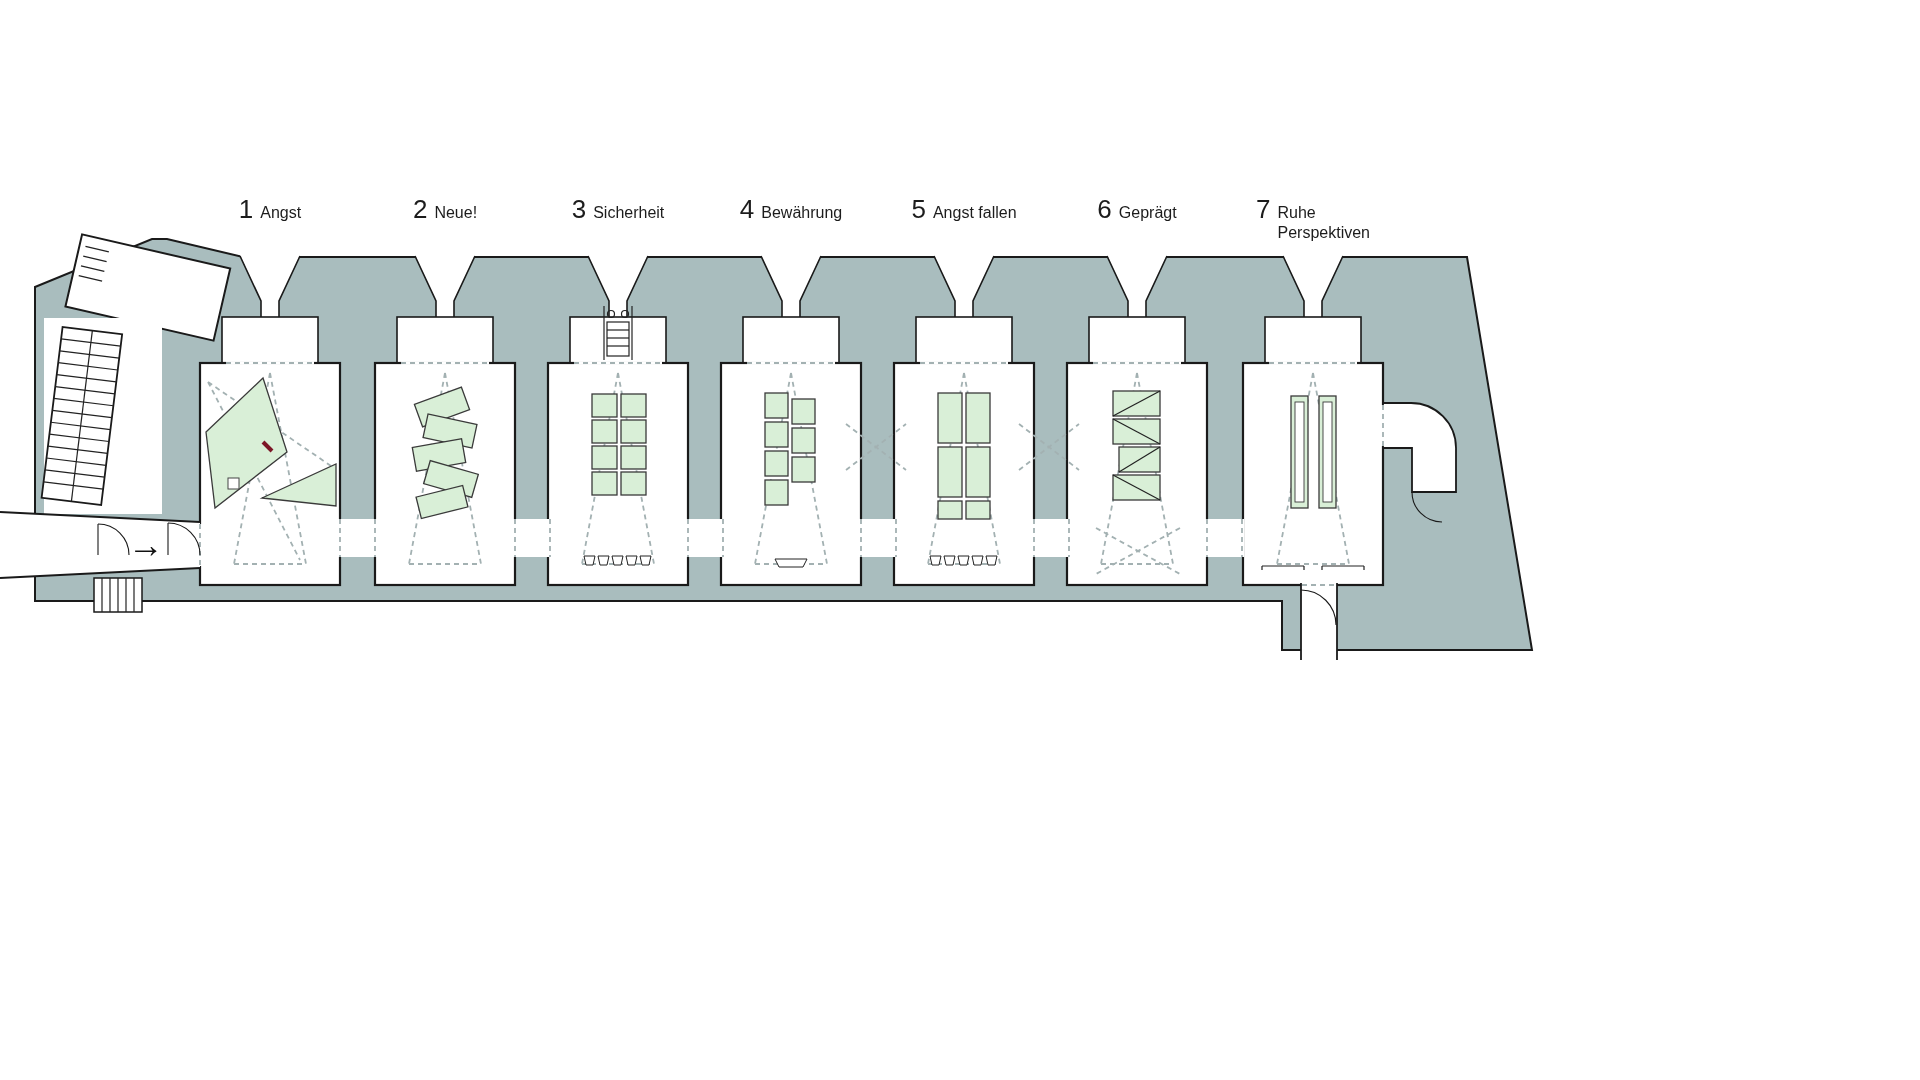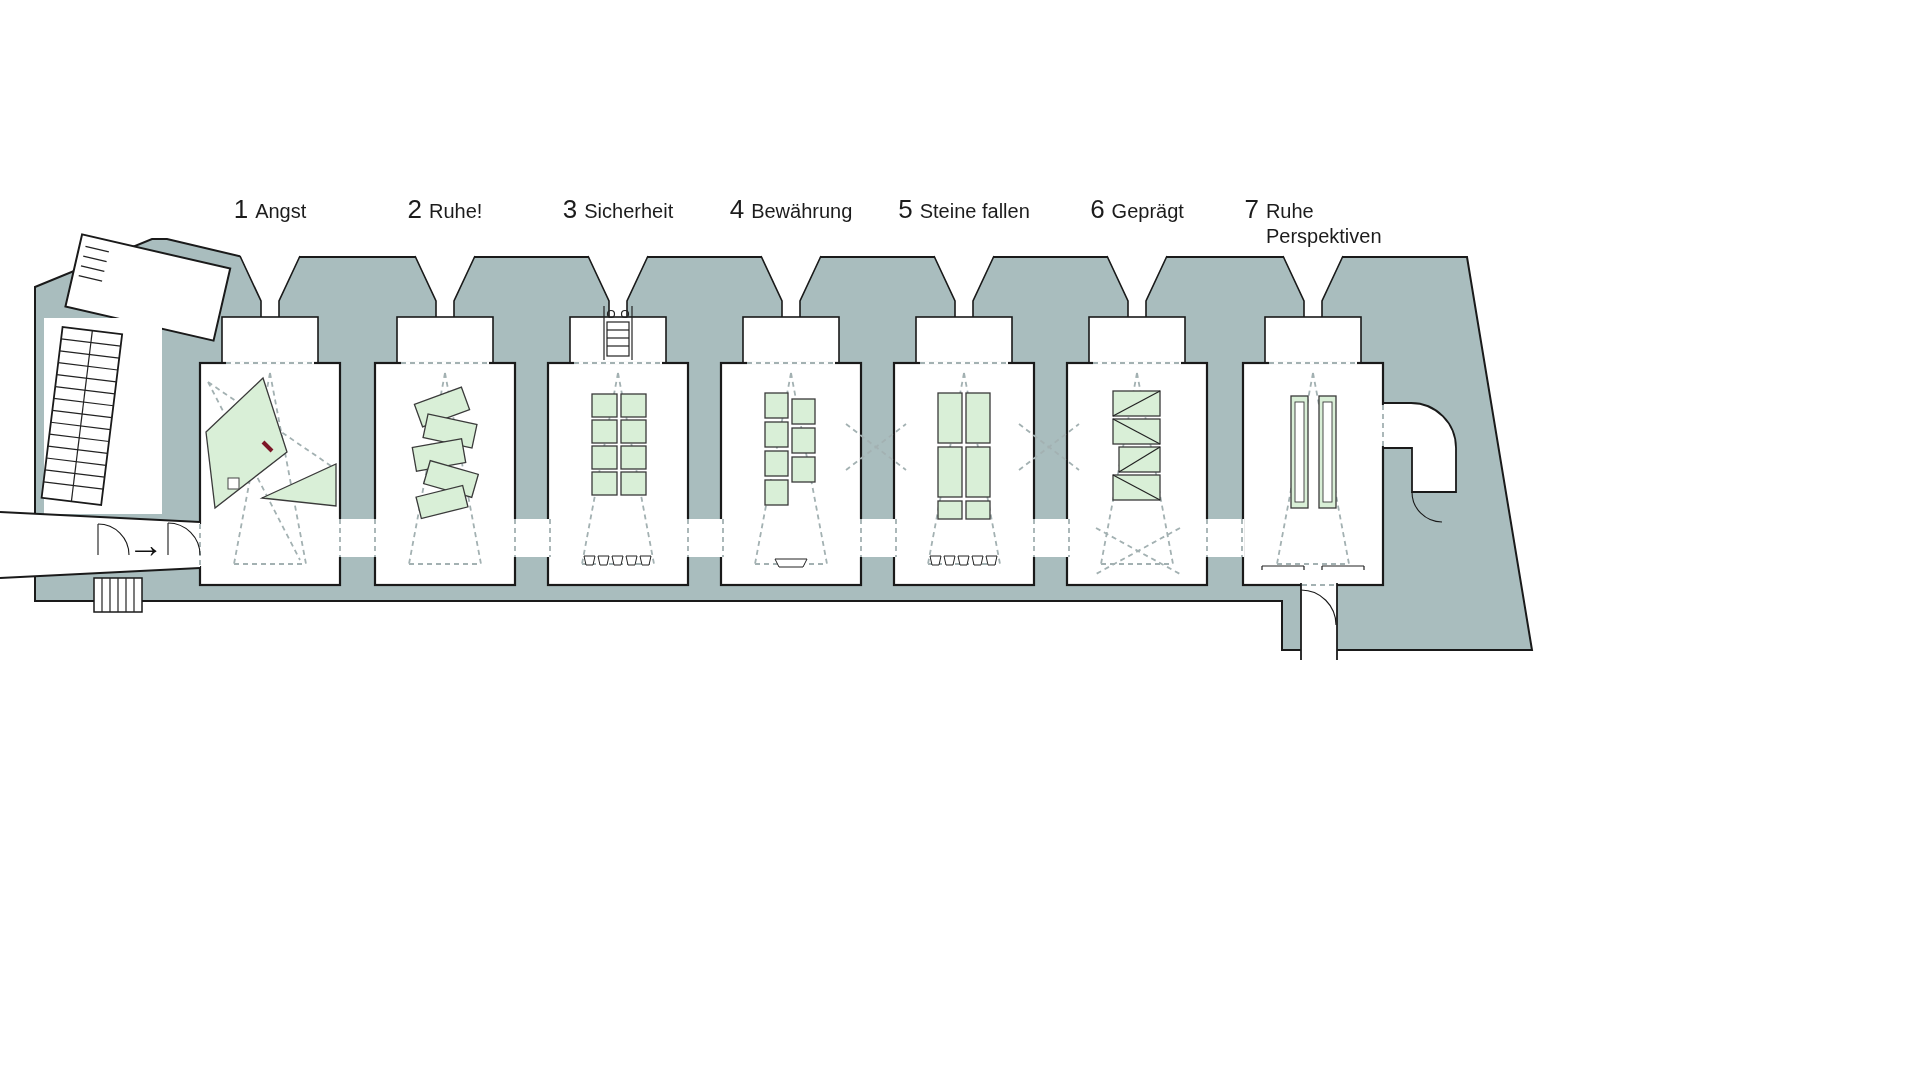--- a/index.html
+++ b/index.html
@@ -17,21 +17,21 @@
   .ex{fill:#d9efd7;stroke:#3a3a3a;stroke-width:1.3;}
   .thin{stroke:#222222;stroke-width:1.2;fill:none;}
   .door{stroke:#1a1a1a;stroke-width:1.1;fill:none;}
   .slot{fill:#ffffff;stroke:#3a3a3a;stroke-width:0.9;}
   .stool{fill:#ffffff;stroke:#222222;stroke-width:1;}
   text.arrow{font-family:"Liberation Sans", "DejaVu Sans", sans-serif;font-weight:bold;fill:#111111;}
 
   
   .room-label{position:absolute;top:196px;width:170px;display:flex;justify-content:center;align-items:baseline;gap:7px;color:#1c1c1c;}
   .room-label .num{font-size:26px;line-height:1;}
-  .room-label .nm{font-size:20px;line-height:1.25;white-space:pre-line;}
+  .room-label .nm{font-size:16px;line-height:1.25;white-space:pre-line;}
 </style>
 </head>
 <body>
 
 <div class="stage">
 
   <svg class="plan-svg" width="1920" height="1080" viewBox="0 0 1920 1080">
 
     <defs>
 
@@ -259,33 +259,33 @@
       <path class="door" d="M1301,590 A35,35 0 0 1 1336,625"></path>
     </g>
   </svg>
 
   <div class="room-label" style="left:185px">
     <span class="num">1</span>
     <span class="nm">Angst</span>
   </div>
   <div class="room-label" style="left:360px">
     <span class="num">2</span>
-    <span class="nm">Ruhe!</span>
+    <span class="nm">Neue!</span>
   </div>
   <div class="room-label" style="left:533px">
     <span class="num">3</span>
     <span class="nm">Sicherheit</span>
   </div>
   <div class="room-label" style="left:706px">
     <span class="num">4</span>
     <span class="nm">Bewährung</span>
   </div>
   <div class="room-label" style="left:879px">
     <span class="num">5</span>
-    <span class="nm">Steine fallen</span>
+    <span class="nm">Angst fallen</span>
   </div>
   <div class="room-label" style="left:1052px">
     <span class="num">6</span>
     <span class="nm">Geprägt</span>
   </div>
   <div class="room-label" style="left:1228px">
     <span class="num">7</span>
     <span class="nm">Ruhe
 Perspektiven</span>
   </div>

